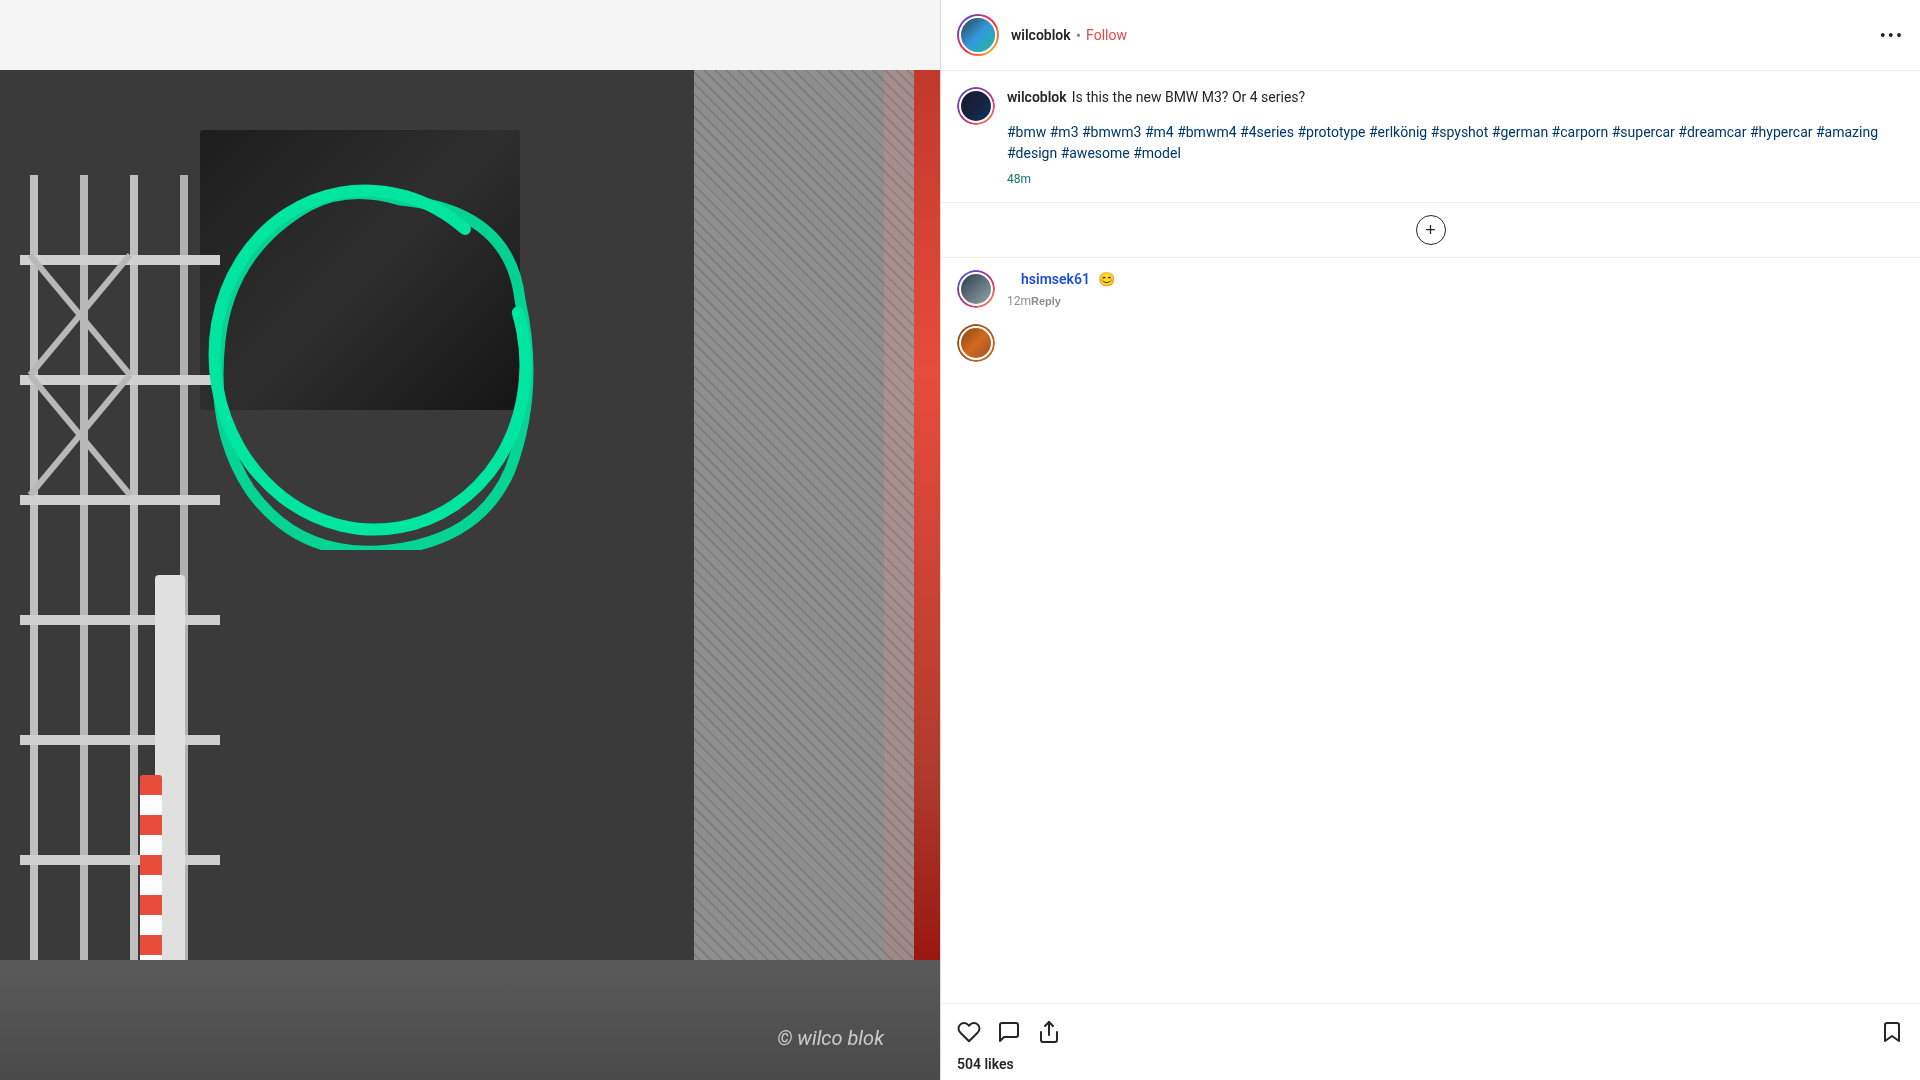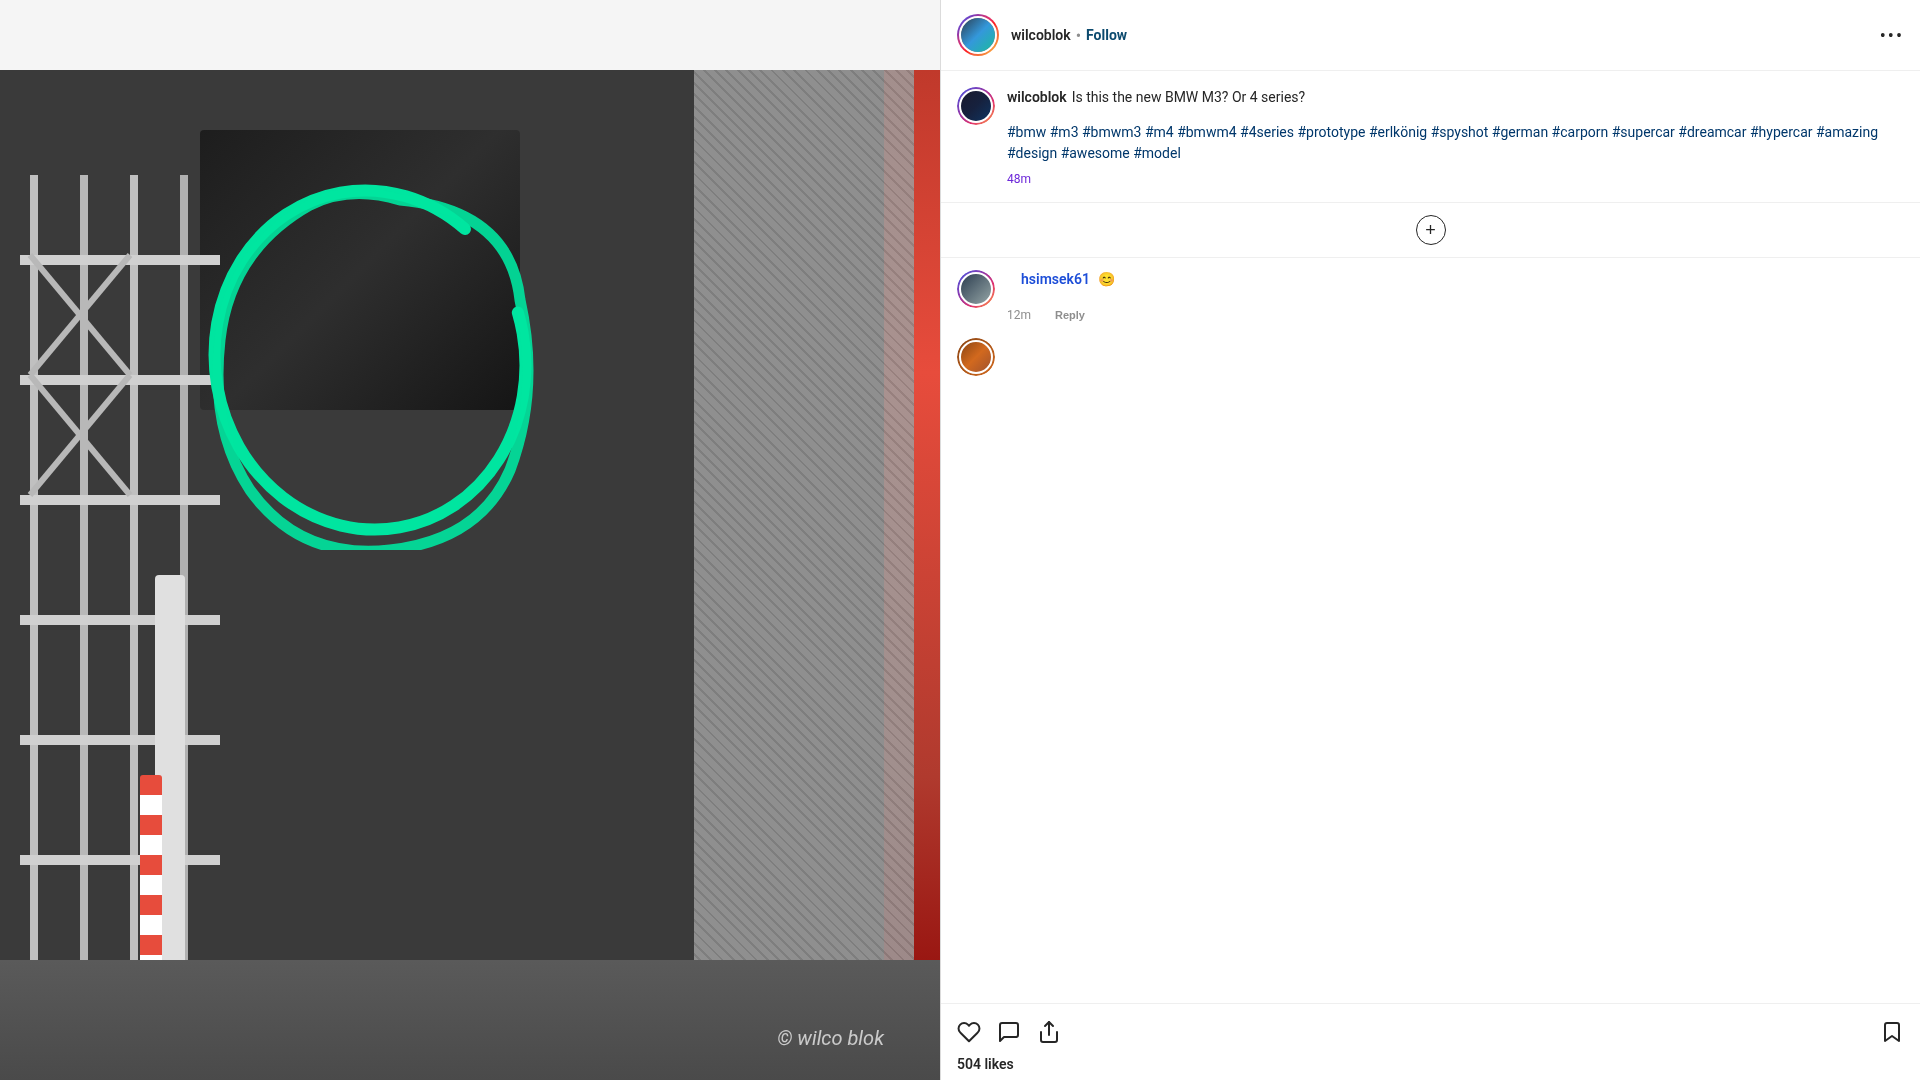--- a/index.html
+++ b/index.html
@@ -76,22 +76,22 @@
       font-size: 14px;
       color: #262626;
     }
 
     .header-dot {
       color: #8e8e8e;
       margin: 0 5px;
     }
 
     .header-follow {
-      color: #0c4a6e;
-      font-weight: 700;
+      color: #ef4444;
+      font-weight: 400;
       font-size: 14px;
       cursor: pointer;
     }
 
     .header-spacer {
       flex: 1;
     }
 
     .header-more {
       font-size: 18px;
@@ -121,21 +121,21 @@
     .caption-username {
       font-weight: 600;
       margin-right: 5px;
     }
 
     .caption-hashtags {
       color: #00376b;
     }
 
     .caption-time {
-      color: #6d28d9;
+      color: #0f766e;
       font-size: 12px;
       margin-top: 8px;
     }
 
     
     .add-comment-row {
       display: flex;
       justify-content: center;
       align-items: center;
       padding: 12px 16px;
@@ -175,22 +175,22 @@
     .comment-text {
       font-size: 14px;
       color: #1d4ed8;
       line-height: 1.4;
       padding-left: 14px;
     }
 
     .comment-meta {
       display: flex;
       align-items: center;
-      margin-top: 18px;
-      gap: 24px;
+      margin-top: 4px;
+      gap: 0;
     }
 
     .comment-time {
       color: #8e8e8e;
       font-size: 12px;
     }
 
     .comment-reply-btn {
       color: #8e8e8e;
       font-size: 11px;

